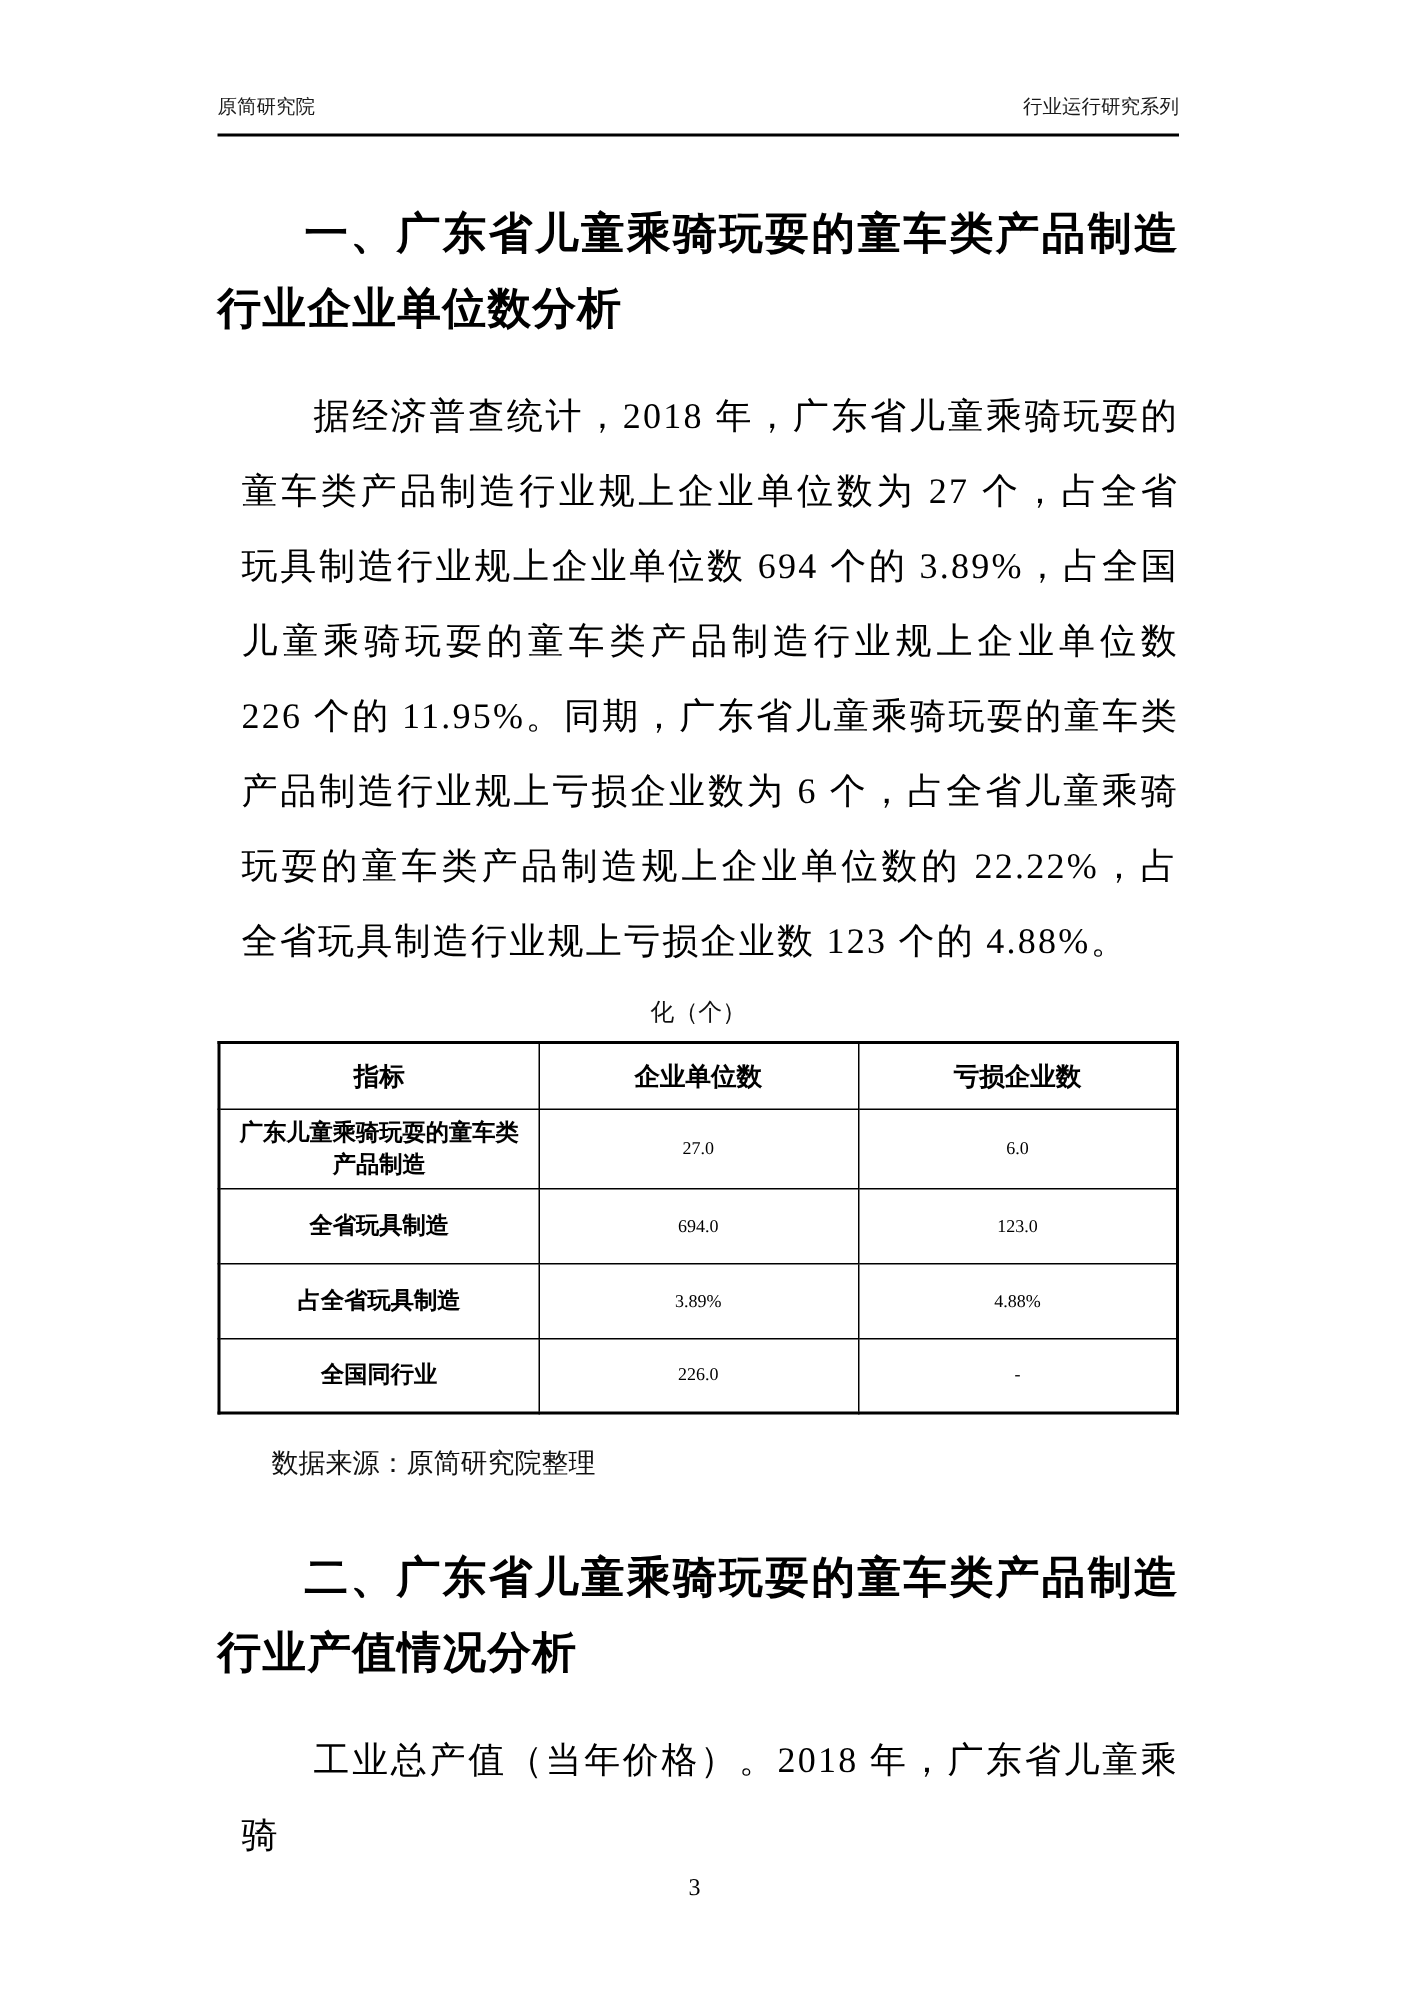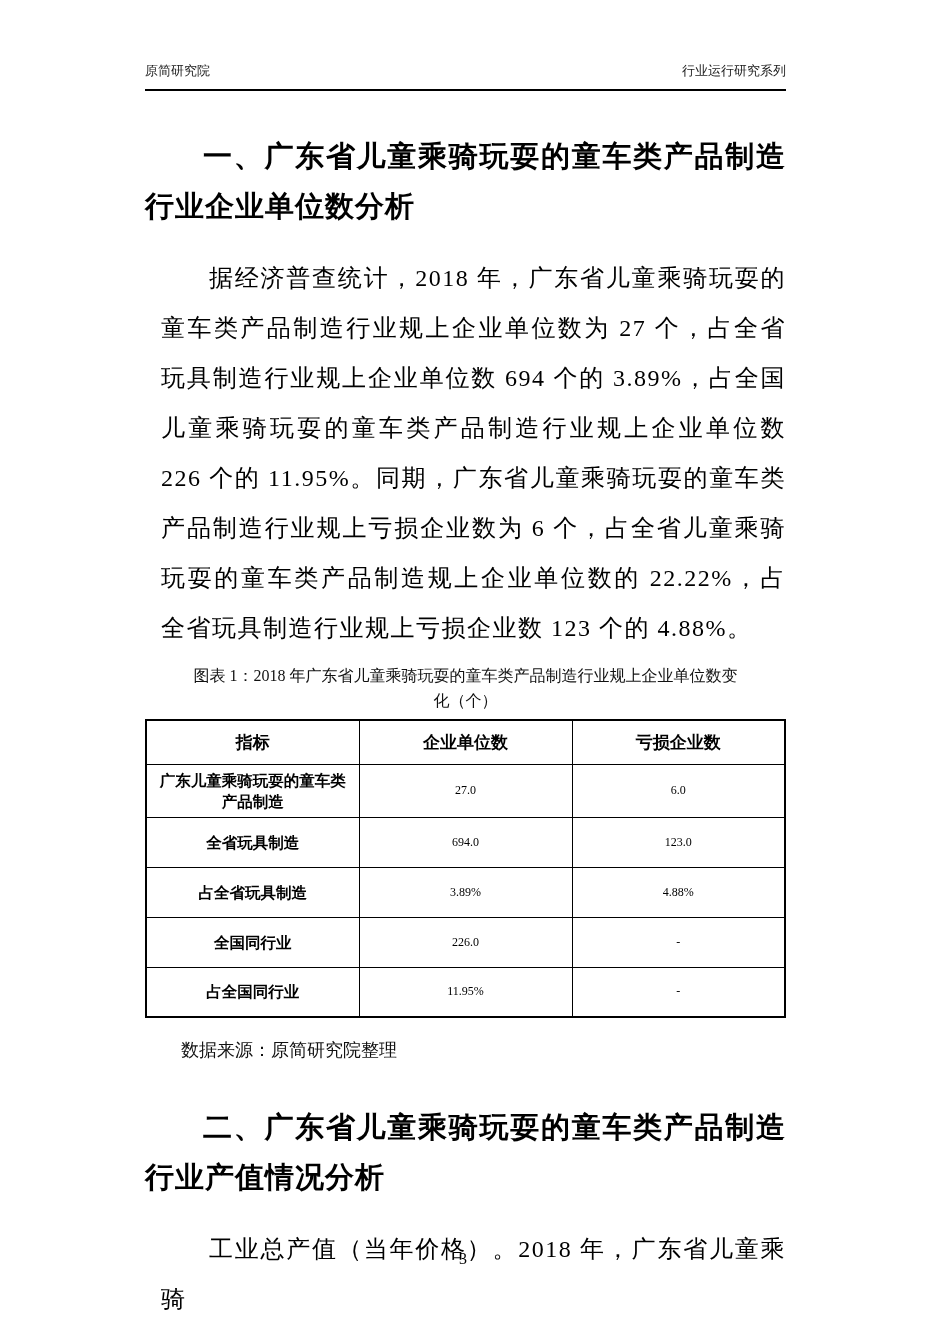--- a/index.html
+++ b/index.html
@@ -108,21 +108,20 @@
   <div class="doc-header">
     <span>原简研究院</span>
     <span>行业运行研究系列</span>
   </div>
 
   <h1 class="section-title">一、广东省儿童乘骑玩耍的童车类产品制造行业企业单位数分析</h1>
 
   <p class="body-para">据经济普查统计，2018 年，广东省儿童乘骑玩耍的童车类产品制造行业规上企业单位数为 27 个，占全省玩具制造行业规上企业单位数 694 个的 3.89%，占全国儿童乘骑玩耍的童车类产品制造行业规上企业单位数 226 个的 11.95%。同期，广东省儿童乘骑玩耍的童车类产品制造行业规上亏损企业数为 6 个，占全省儿童乘骑玩耍的童车类产品制造规上企业单位数的 22.22%，占全省玩具制造行业规上亏损企业数 123 个的 4.88%。</p>
 
   <div class="chart-caption">
-    <div>图表 1：2018 年广东省儿童乘骑玩耍的童车类产品制造行业规上企业单位数变</div>
     <div>化（个）</div>
   </div>
 
   <table class="data-table">
     <thead>
       <tr>
         <th>指标</th>
         <th>企业单位数</th>
         <th>亏损企业数</th>
       </tr>
@@ -141,25 +140,20 @@
       <tr>
         <td class="indicator">占全省玩具制造</td>
         <td class="value">3.89%</td>
         <td class="value">4.88%</td>
       </tr>
       <tr>
         <td class="indicator">全国同行业</td>
         <td class="value">226.0</td>
         <td class="value">-</td>
       </tr>
-      <tr>
-        <td class="indicator">占全国同行业</td>
-        <td class="value">11.95%</td>
-        <td class="value">-</td>
-      </tr>
     </tbody>
   </table>
 
   <div class="table-source">数据来源：原简研究院整理</div>
 
   <h1 class="section-title">二、广东省儿童乘骑玩耍的童车类产品制造行业产值情况分析</h1>
 
   <p class="body-para">工业总产值（当年价格）。2018 年，广东省儿童乘骑</p>
 
   <div class="page-number">3</div>

